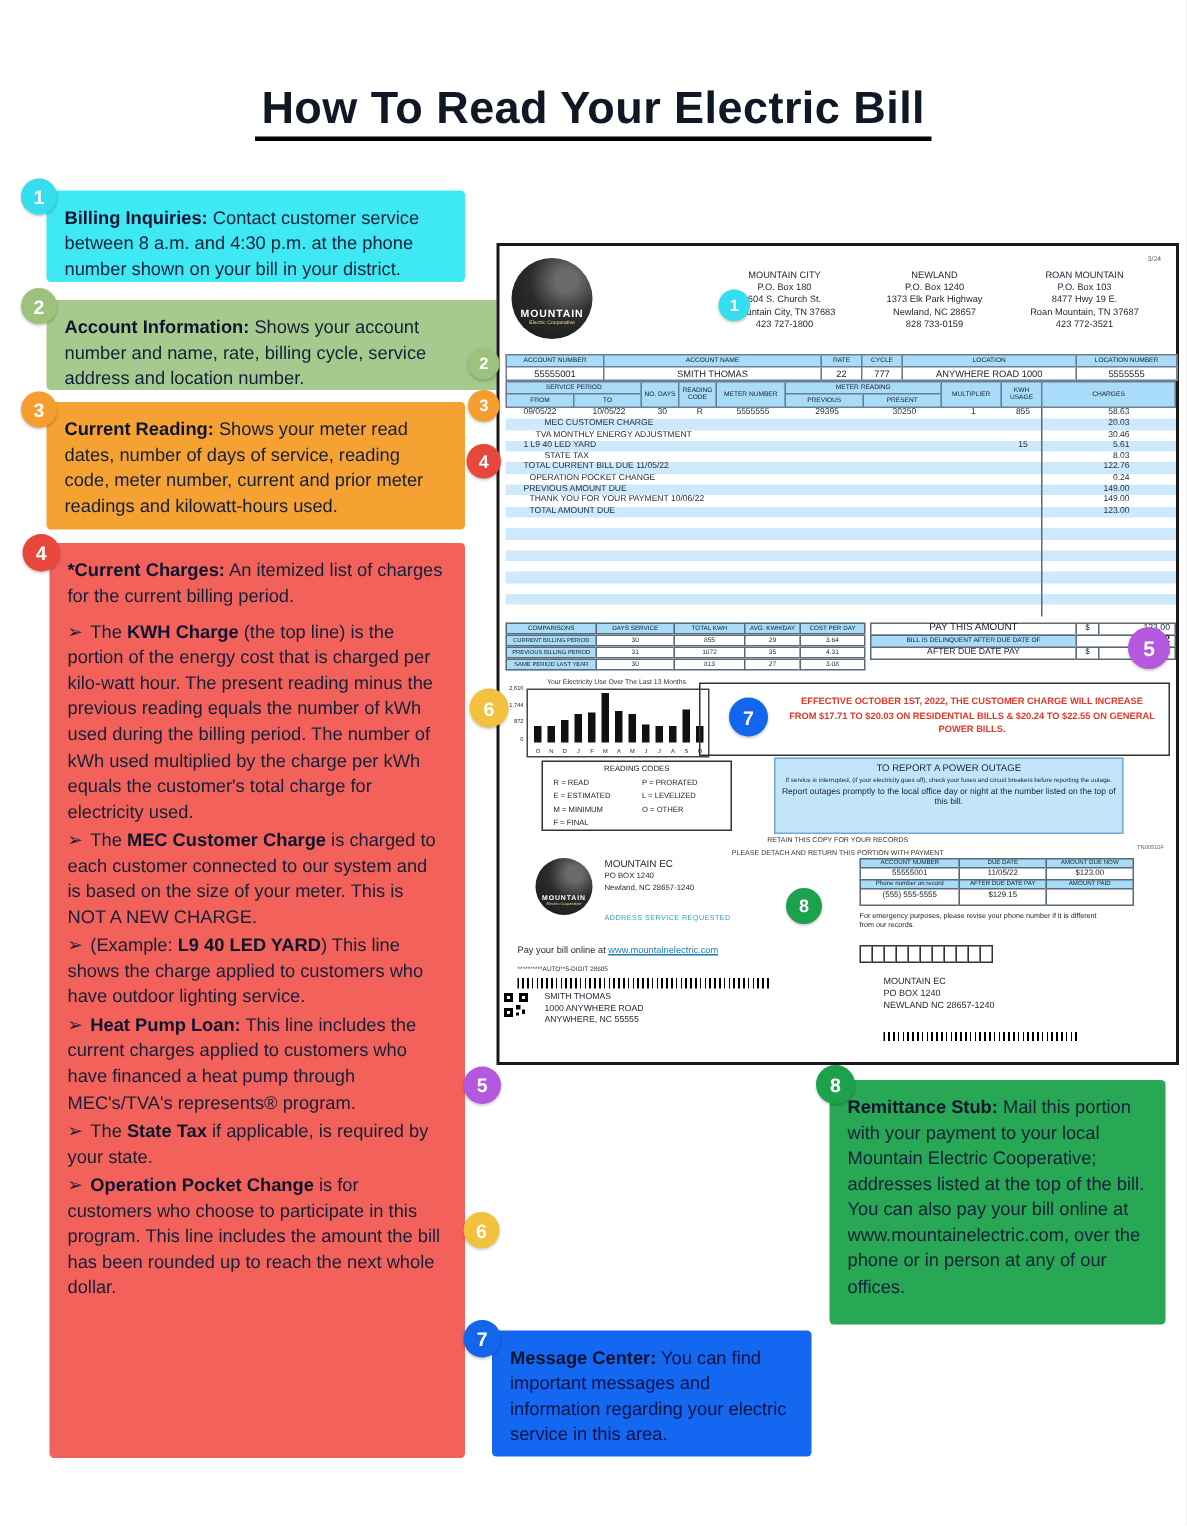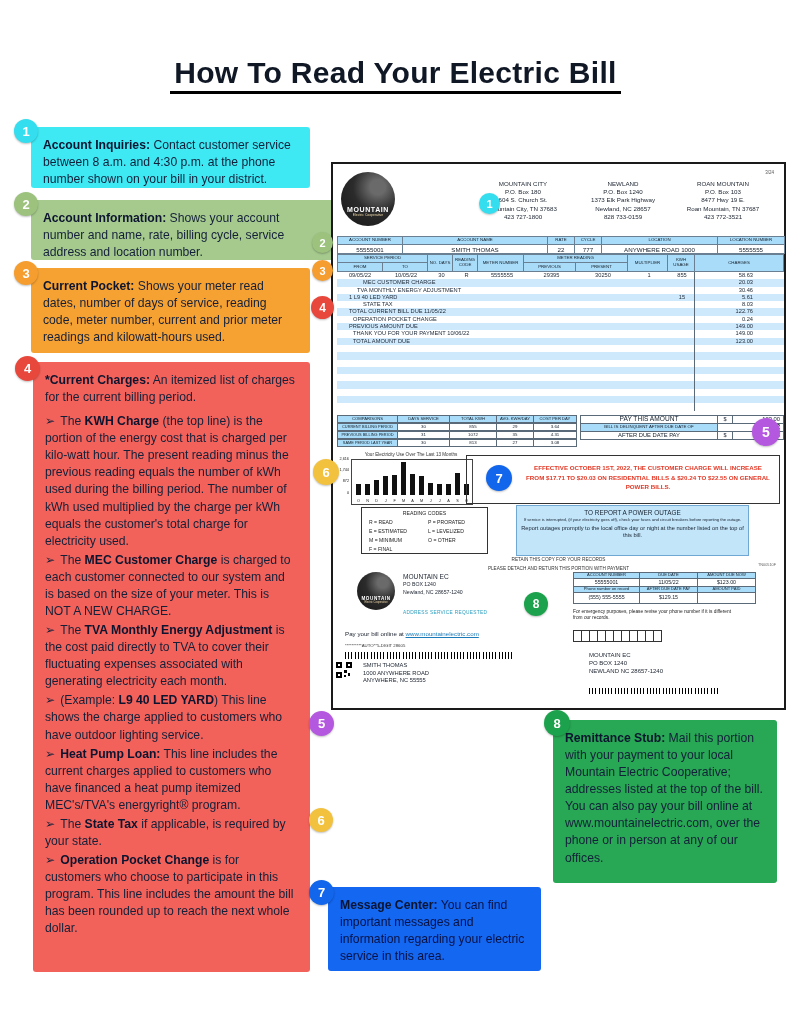--- a/index.html
+++ b/index.html
@@ -90,36 +90,35 @@
   .qr{position:absolute;left:3px;top:498px;}
 </style>
 </head>
 <body>
 
 <div id="page">
 
   <div id="title-wrap"><span>How To Read Your Electric Bill</span></div>
 
   <div class="cobox" id="box1">
-    <b>Account Inquiries:</b><span> Contact customer service between 8 a.m. and 4:30 p.m. at the phone number shown on your bill in your district.</span>
+    <b>Billing Inquiries:</b><span> Contact customer service between 8 a.m. and 4:30 p.m. at the phone number shown on your bill in your district.</span>
   </div>
   <div class="cobox" id="box2">
     <b>Account Information:</b><span> Shows your account number and name, rate, billing cycle, service address and location number.</span>
   </div>
   <div class="cobox" id="box3">
-    <b>Current Pocket:</b><span> Shows your meter read dates, number of days of service, reading code, meter number, current and prior meter readings and kilowatt-hours used.</span>
+    <b>Current Reading:</b><span> Shows your meter read dates, number of days of service, reading code, meter number, current and prior meter readings and kilowatt-hours used.</span>
   </div>
   <div class="cobox" id="box4">
     <b>*Current Charges:</b><span> An itemized list of charges for the current billing period.</span>
     <ul>
       <li><span class="arr">➢</span><span>The </span><b>KWH Charge</b><span> (the top line) is the portion of the energy cost that is charged per kilo-watt hour. The present reading minus the previous reading equals the number of kWh used during the billing period. The number of kWh used multiplied by the charge per kWh equals the customer's total charge for electricity used.</span></li>
       <li><span class="arr">➢</span><span>The </span><b>MEC Customer Charge</b><span> is charged to each customer connected to our system and is based on the size of your meter. This is NOT A NEW CHARGE.</span></li>
-      <li><span class="arr">➢</span><span>The </span><b>TVA Monthly Energy Adjustment</b><span> is the cost paid directly to TVA to cover their fluctuating expenses associated with generating electricity each month.</span></li>
       <li><span class="arr">➢</span><span>(Example: </span><b>L9 40 LED YARD</b><span>) This line shows the charge applied to customers who have outdoor lighting service.</span></li>
-      <li><span class="arr">➢</span><span></span><b>Heat Pump Loan:</b><span> This line includes the current charges applied to customers who have financed a heat pump itemized MEC's/TVA's energyright® program.</span></li>
+      <li><span class="arr">➢</span><span></span><b>Heat Pump Loan:</b><span> This line includes the current charges applied to customers who have financed a heat pump through MEC's/TVA's represents® program.</span></li>
       <li><span class="arr">➢</span><span>The </span><b>State Tax</b><span> if applicable, is required by your state.</span></li>
       <li><span class="arr">➢</span><span></span><b>Operation Pocket Change</b><span> is for customers who choose to participate in this program. This line includes the amount the bill has been rounded up to reach the next whole dollar.</span></li>
     </ul>
     
   </div>
 
   <div class="cobox" id="box7">
     <b>Message Center:</b><span> You can find important messages and information regarding your electric service in this area.</span>
   </div>
   <div class="cobox" id="box8">

